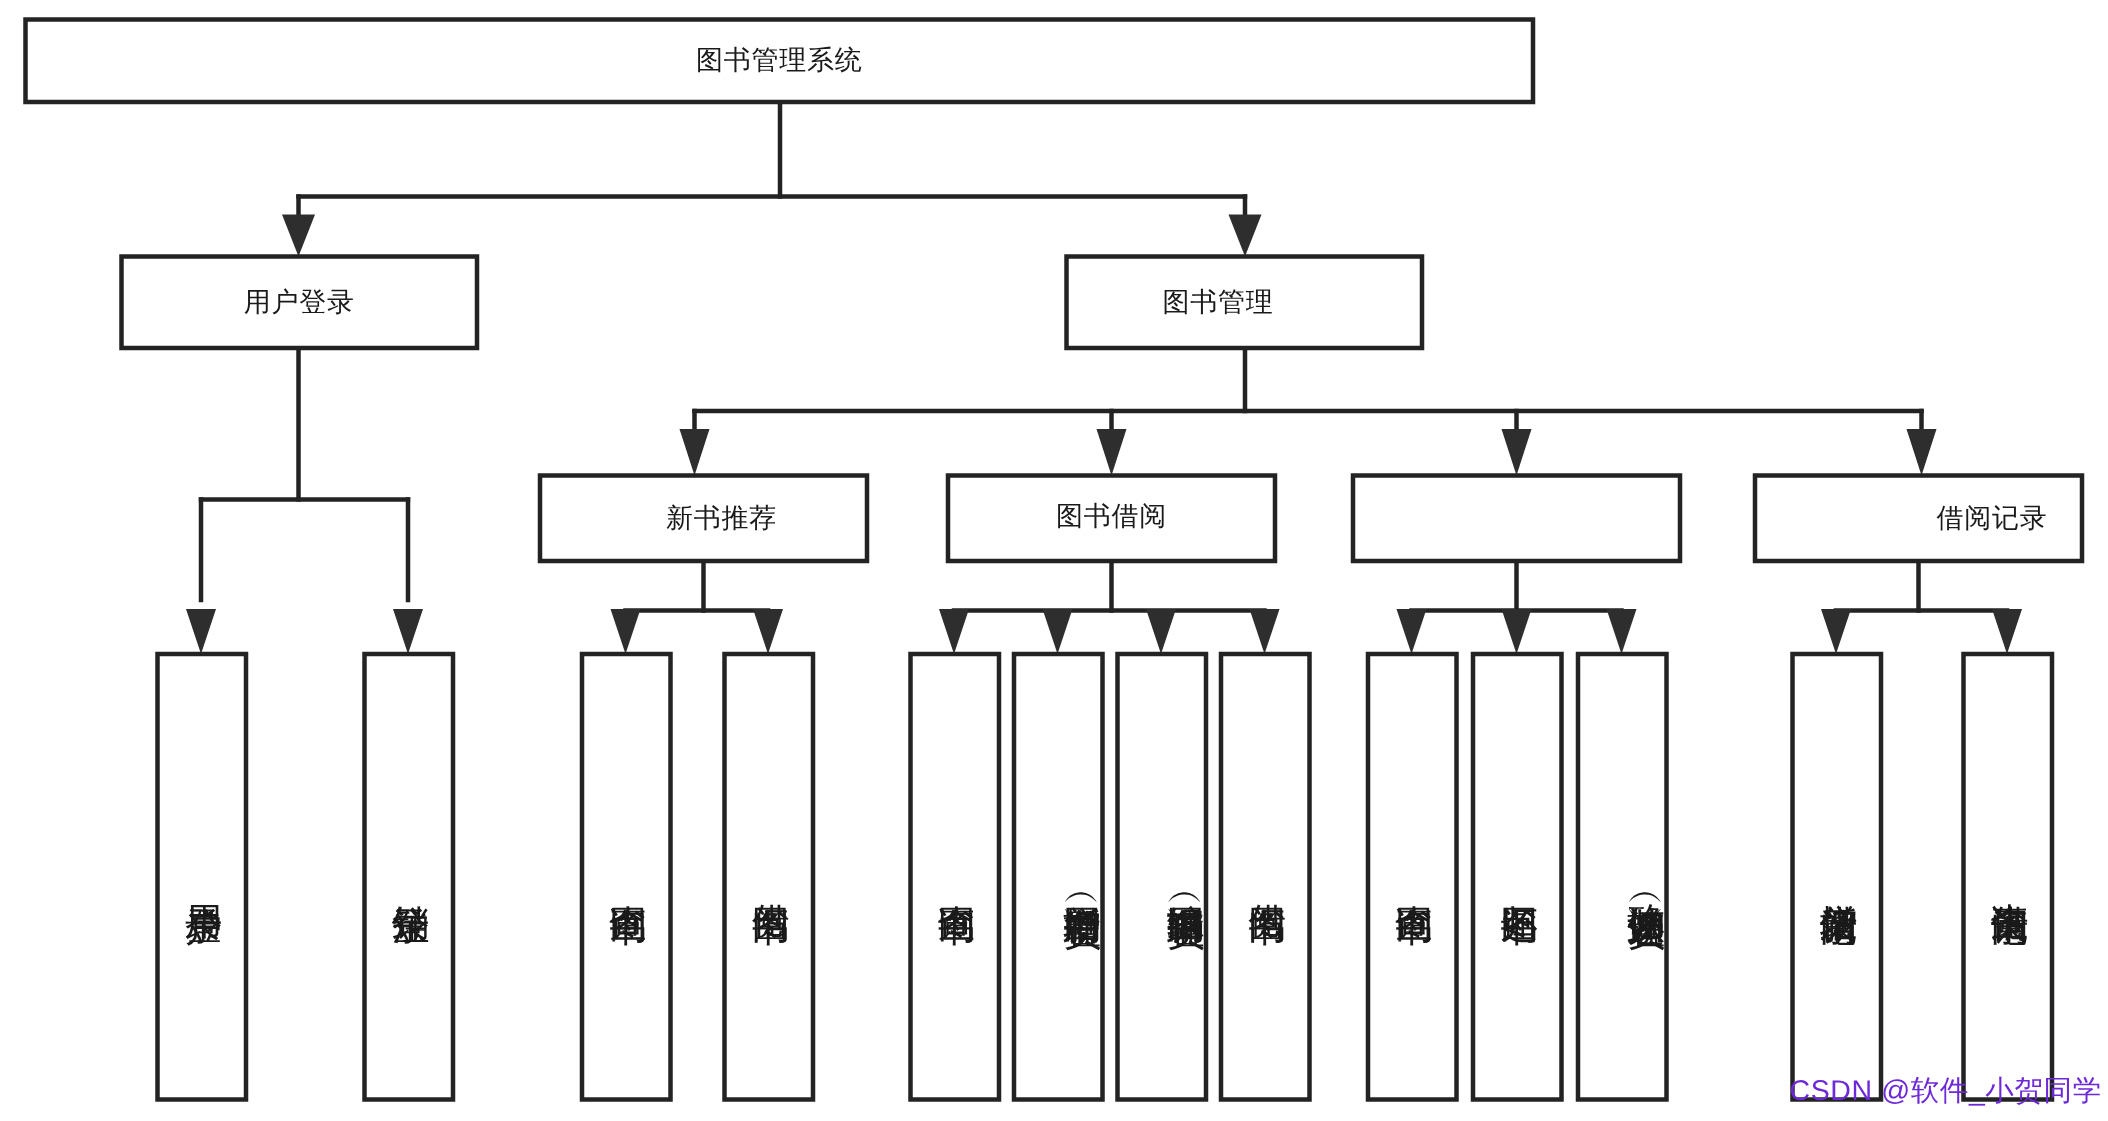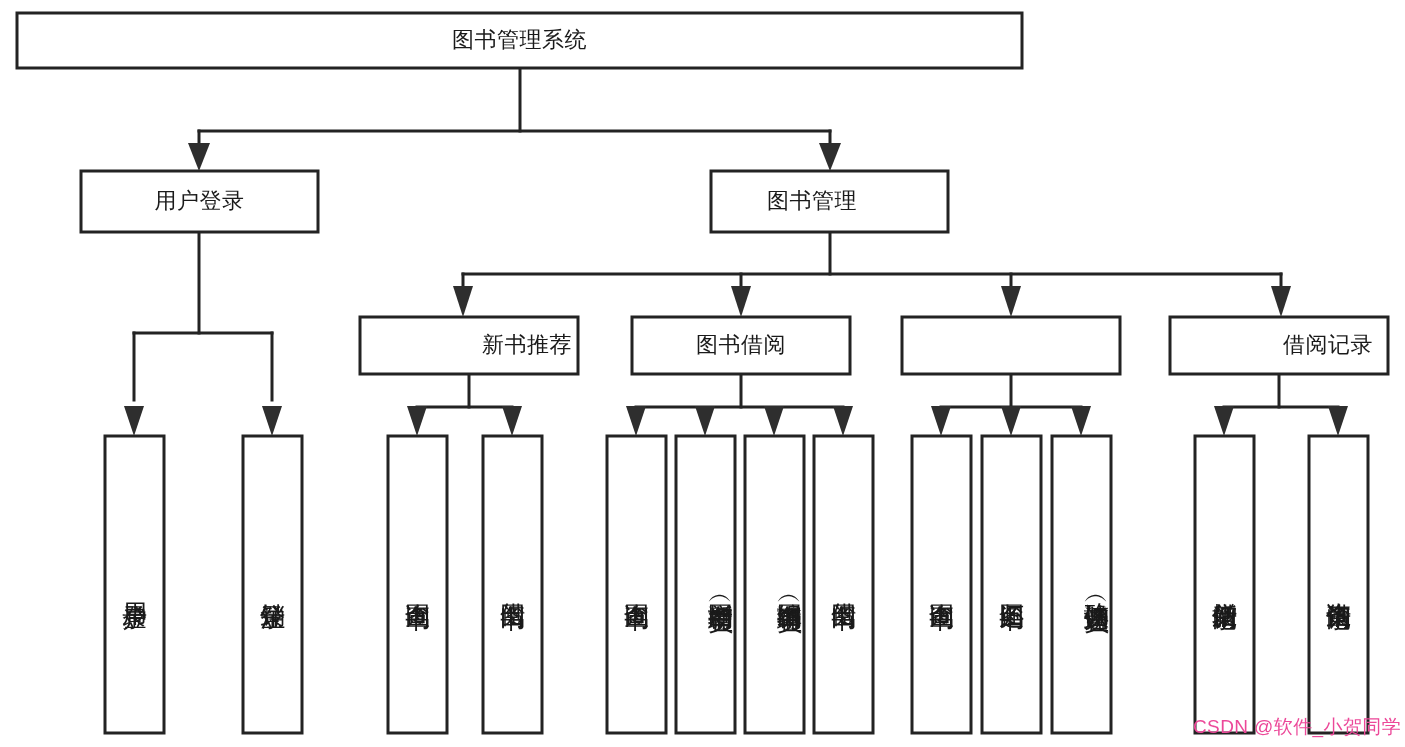--- a/index.html
+++ b/index.html
@@ -41,21 +41,21 @@
   .arrow-head {
     fill: #2e2e2e;
     stroke: none;
   }
   .node-label-h {
     position: absolute;
     display: flex;
     align-items: center;
     justify-content: center;
     color: #1a1a1a;
-    font-size: 22px;
+    font-size: 18px;
     line-height: 1.1;
     letter-spacing: 0.5px;
     white-space: nowrap;
     pointer-events: none;
   }
   .node-label-v {
     position: absolute;
     display: flex;
     align-items: center;
     justify-content: center;
@@ -65,21 +65,21 @@
     letter-spacing: 1px;
     writing-mode: vertical-rl;
     text-orientation: upright;
     pointer-events: none;
   }
   .node-label-v.top-align {
     align-items: flex-start;
   }
   .watermark {
     position: absolute;
-    color: #ec4899;
+    color: #6d28d9;
     font-size: 19px;
     white-space: nowrap;
     letter-spacing: 0.4px;
     pointer-events: none;
   }
 </style>
 </head>
 <body>
 
 <div id="diagram-root">
@@ -167,21 +167,21 @@
       <rect class="node-rect" x="1195" y="436" width="59" height="297"></rect>
       <rect class="node-rect" x="1309" y="436" width="59" height="297"></rect>
     </g>
   </svg>
 
   <div class="node-label-h" style="left:17px; top:13px; width:1005px; height:55px;">图书管理系统</div>
 
   <div class="node-label-h" style="left:81px; top:171px; width:237px; height:61px;">用户登录</div>
   <div class="node-label-h" style="left:711px; top:171px; width:202px; height:61px;">图书管理</div>
 
-  <div class="node-label-h" style="left:360px; top:317px; width:242px; height:57px;padding-left:46px;">新书推荐</div>
+  <div class="node-label-h" style="left:360px; top:317px; width:242px; height:57px;">新书推荐</div>
   <div class="node-label-h" style="left:632px; top:317px; width:218px; height:56px;">图书借阅</div>
   <div class="node-label-h" style="left:1196px; top:317px; width:264px; height:57px;">借阅记录</div>
 
   <div class="node-label-v" style="left:105px; top:436px; width:59px; height:297px;">用户登录</div>
   <div class="node-label-v" style="left:243px; top:436px; width:59px; height:297px;">注销登录</div>
 
   <div class="node-label-v" style="left:388px; top:436px; width:59px; height:297px;">查询图书</div>
   <div class="node-label-v" style="left:483px; top:436px; width:59px; height:297px;">借阅图书</div>
 
   <div class="node-label-v" style="left:607px; top:436px; width:59px; height:297px;">查询图书</div>

